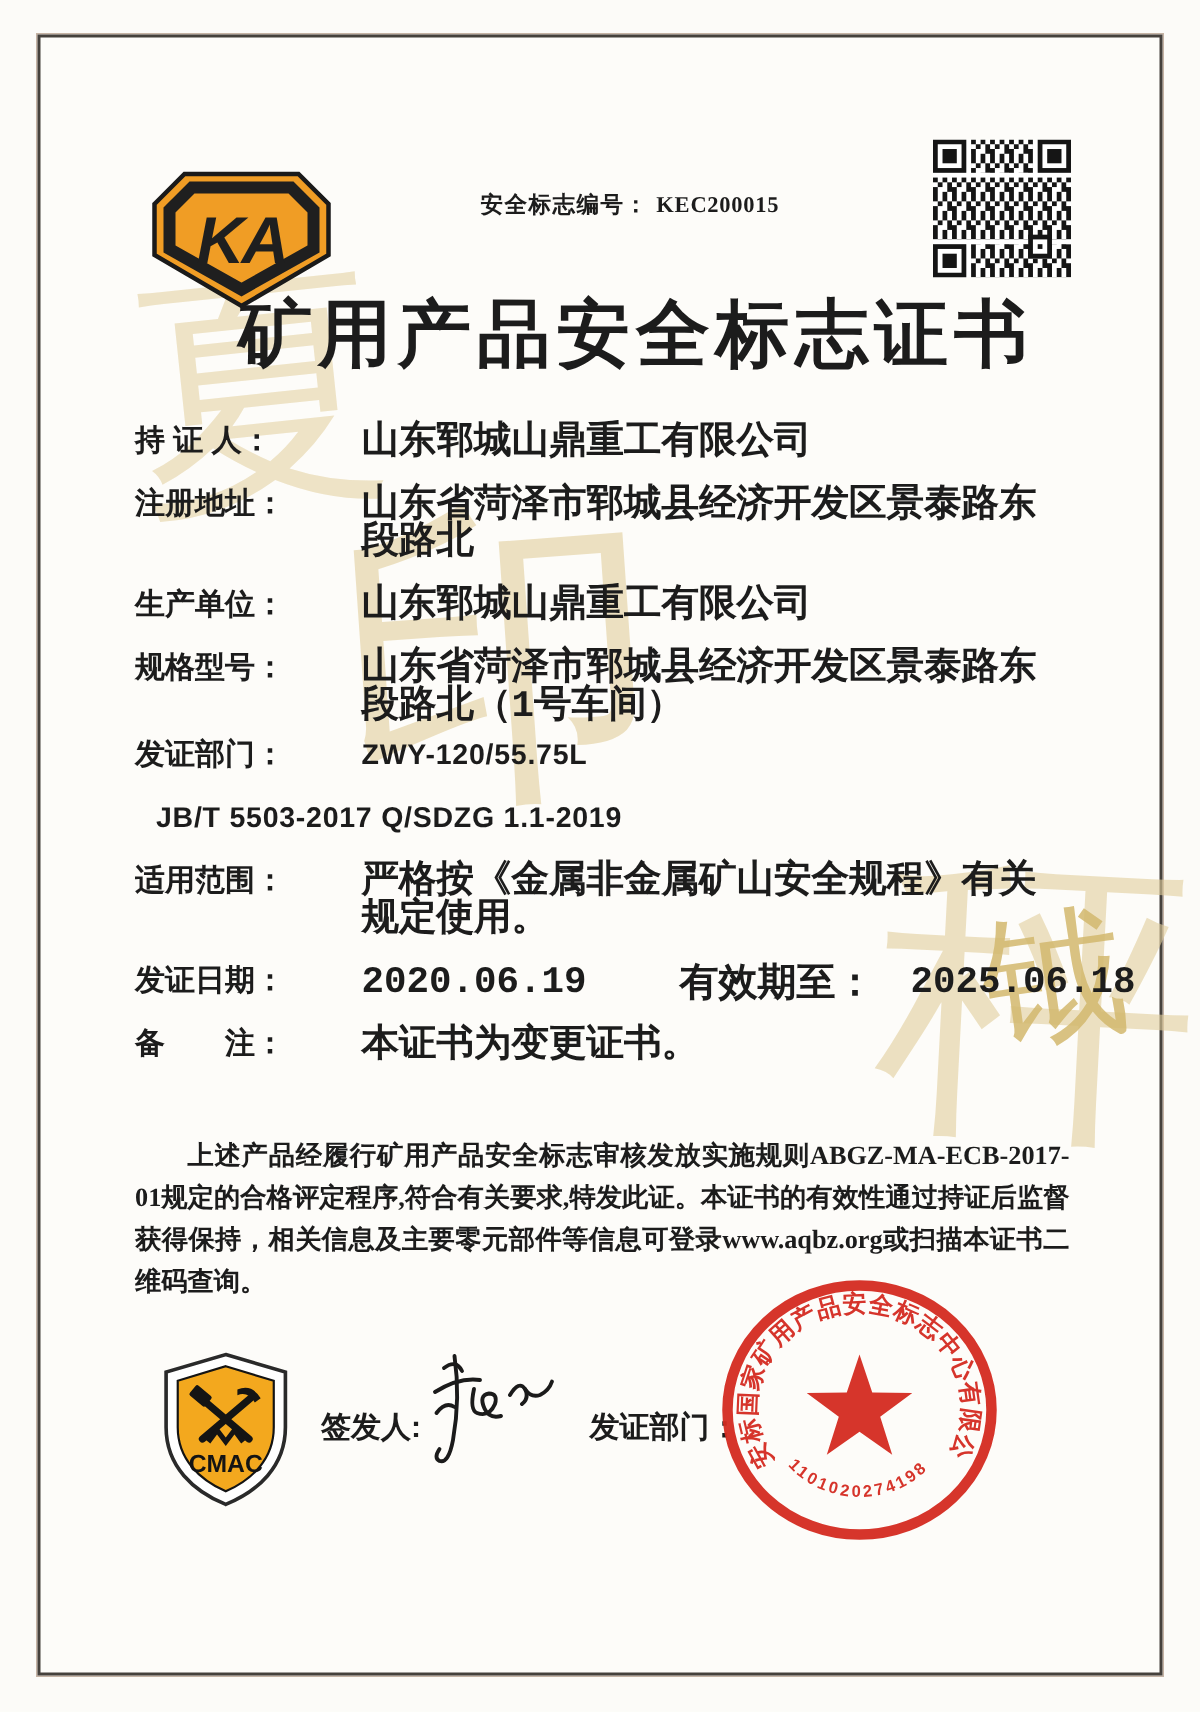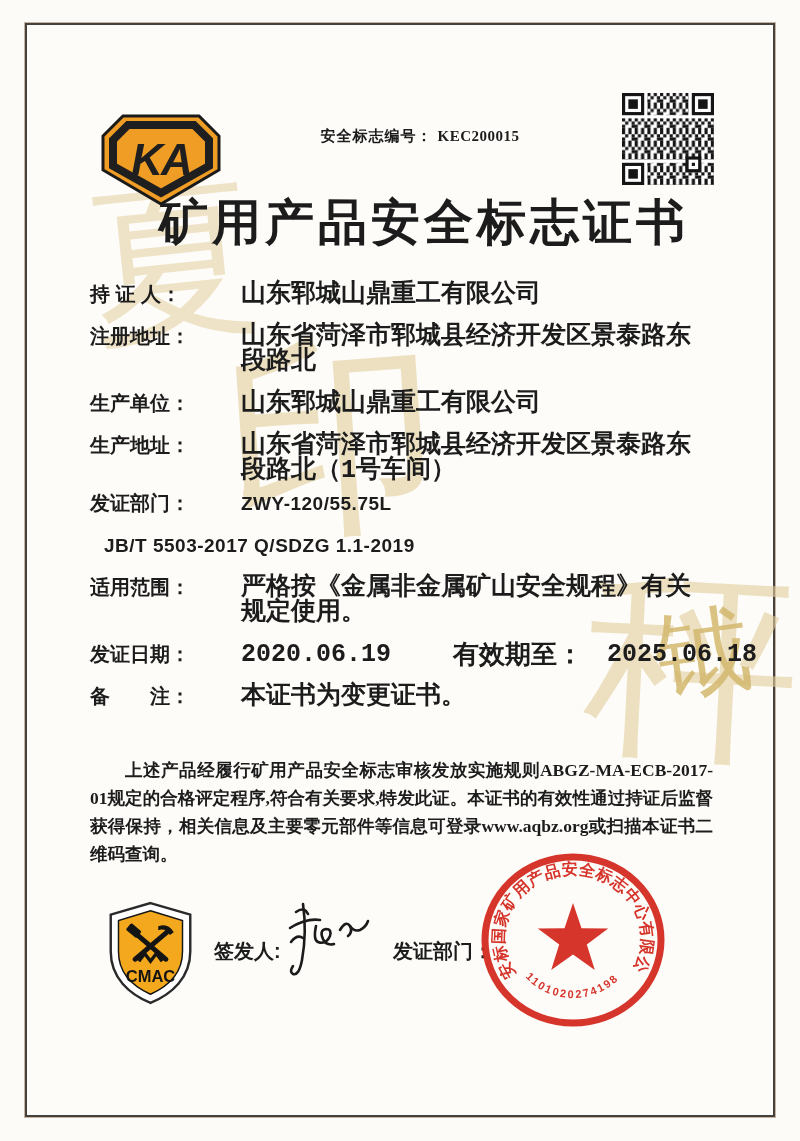--- a/index.html
+++ b/index.html
@@ -133,21 +133,21 @@
     </div>
     <div class="row">
       <span class="lab">注册地址：</span>
       <span class="val">山东省菏泽市郓城县经济开发区景泰路东段路北</span>
     </div>
     <div class="row">
       <span class="lab">生产单位：</span>
       <span class="val">山东郓城山鼎重工有限公司</span>
     </div>
     <div class="row tight">
-      <span class="lab">生产地址：</span>
+      <span class="lab">规格型号：</span>
       <span class="val">山东省菏泽市郓城县经济开发区景泰路东段路北（1号车间）</span>
     </div>
     <div class="row">
       <span class="lab">发证部门：</span>
       <span class="val sansval">ZWY-120/55.75L</span>
     </div>
     <div class="row wide">
       <span class="val sansval">JB/T 5503-2017 Q/SDZG 1.1-2019</span>
     </div>
     <div class="row">

